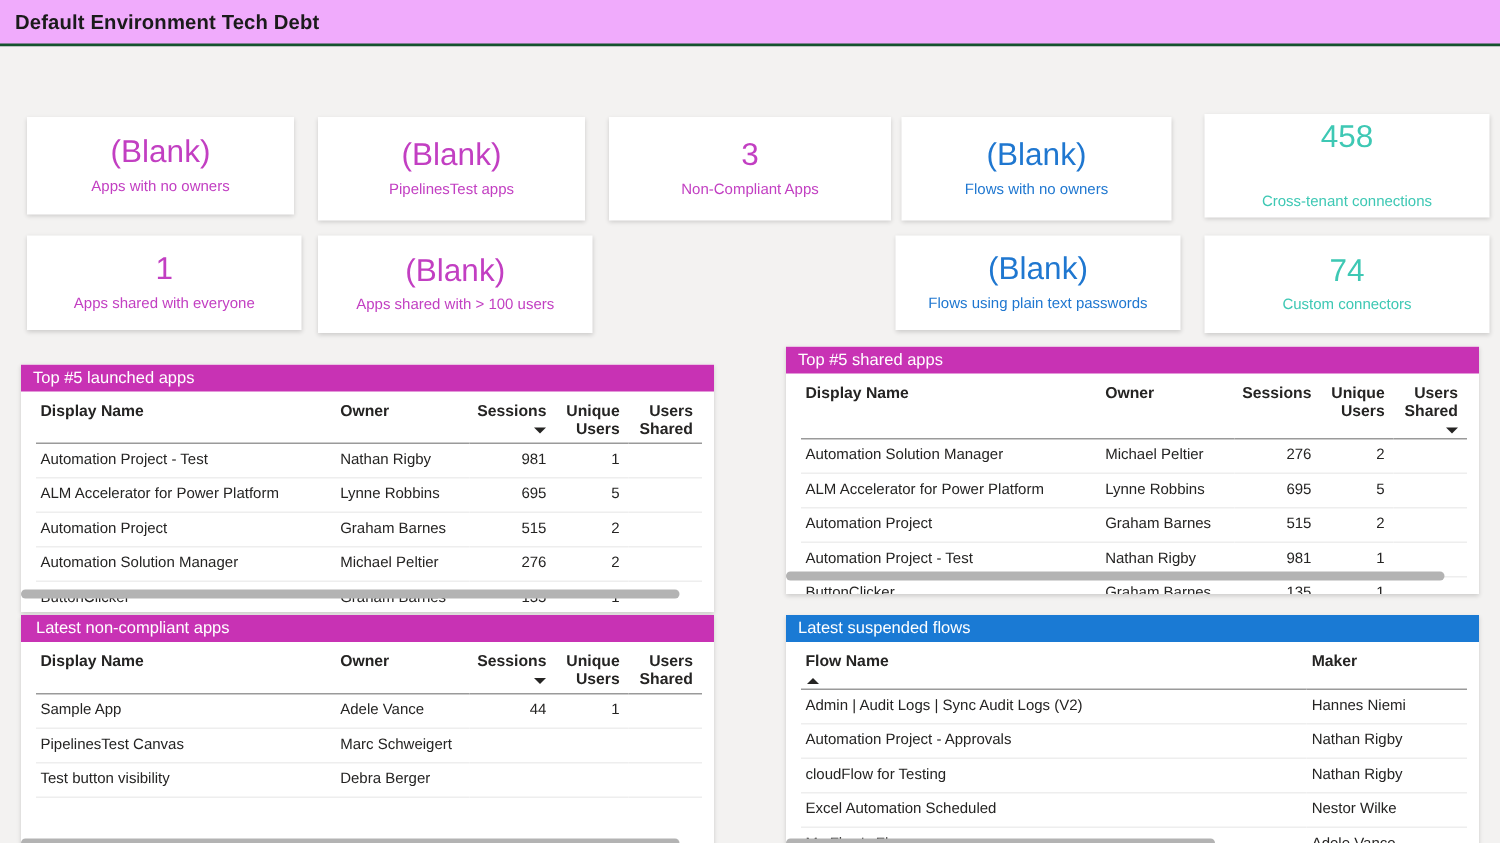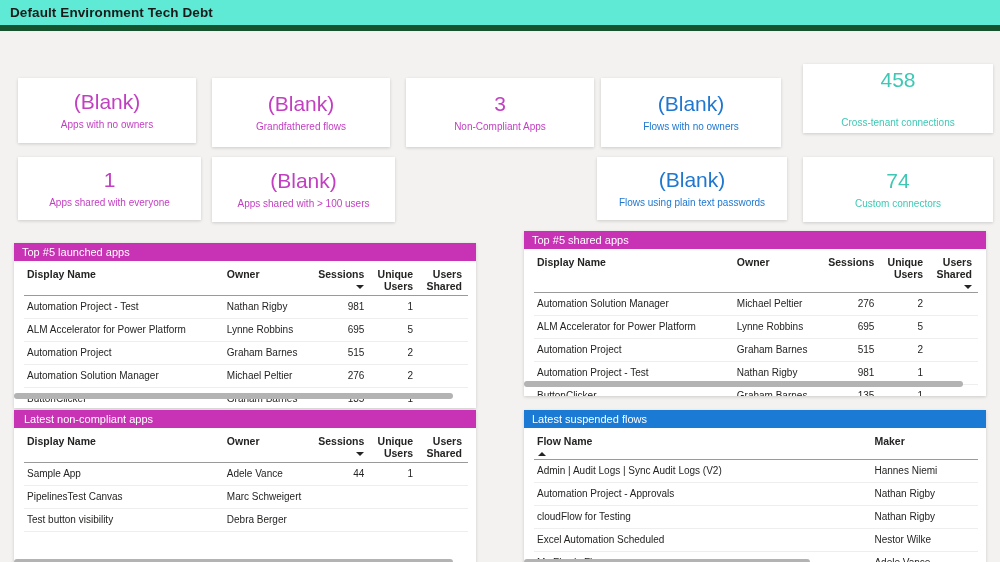--- a/index.html
+++ b/index.html
@@ -11,22 +11,22 @@
     height: 562px;
     background: #f3f2f1;
     font-family: "Liberation Sans", sans-serif;
     overflow: hidden;
     position: relative;
   }
 
   
   #titlebar {
     height: 31px;
-    background: #5eead4;
-    border-bottom: 6px solid #14532d;
+    background: #f0abfc;
+    border-bottom: 2px solid #14532d;
     display: flex;
     align-items: center;
     padding-left: 10px;
     box-sizing: border-box;
   }
   #titlebar .title {
     font-size: 13.5px;
     font-weight: bold;
     color: #1b1b1b;
     letter-spacing: .1px;
@@ -154,34 +154,34 @@
 
 <div id="canvas">
 
   <div class="kpi" style="left:18px; top:47px; width:178px; height:65px;">
     <div class="kpi-value" style="color: rgb(194, 63, 194);">(Blank)</div>
     <div class="kpi-label" style="color: rgb(194, 63, 194);">Apps with no owners</div>
   </div>
 
   <div class="kpi" style="left:212px; top:47px; width:178px; height:69px;">
     <div class="kpi-value" style="color: rgb(194, 63, 194);">(Blank)</div>
-    <div class="kpi-label" style="color: rgb(194, 63, 194);">Grandfathered flows</div>
+    <div class="kpi-label" style="color: rgb(194, 63, 194);">PipelinesTest apps</div>
   </div>
 
   <div class="kpi" style="left:406px; top:47px; width:188px; height:69px;">
     <div class="kpi-value" style="color: rgb(194, 63, 194);">3</div>
     <div class="kpi-label" style="color: rgb(194, 63, 194);">Non-Compliant Apps</div>
   </div>
 
   <div class="kpi" style="left:601px; top:47px; width:180px; height:69px;">
     <div class="kpi-value" style="color: rgb(31, 119, 208);">(Blank)</div>
     <div class="kpi-label" style="color: rgb(31, 119, 208);">Flows with no owners</div>
   </div>
 
-  <div class="kpi" style="left:803px; top:33px; width:190px; height:69px;gap:20px;">
+  <div class="kpi" style="left:803px; top:45px; width:190px; height:69px;gap:20px;">
     <div class="kpi-value" style="color: rgb(62, 200, 180);">458</div>
     <div class="kpi-label" style="color: rgb(62, 200, 180);">Cross-tenant connections</div>
   </div>
 
   <div class="kpi" style="left:18px; top:126px; width:183px; height:63px;">
     <div class="kpi-value" style="color: rgb(194, 63, 194);">1</div>
     <div class="kpi-label" style="color: rgb(194, 63, 194);">Apps shared with everyone</div>
   </div>
 
   <div class="kpi" style="left:212px; top:126px; width:183px; height:65px;">

